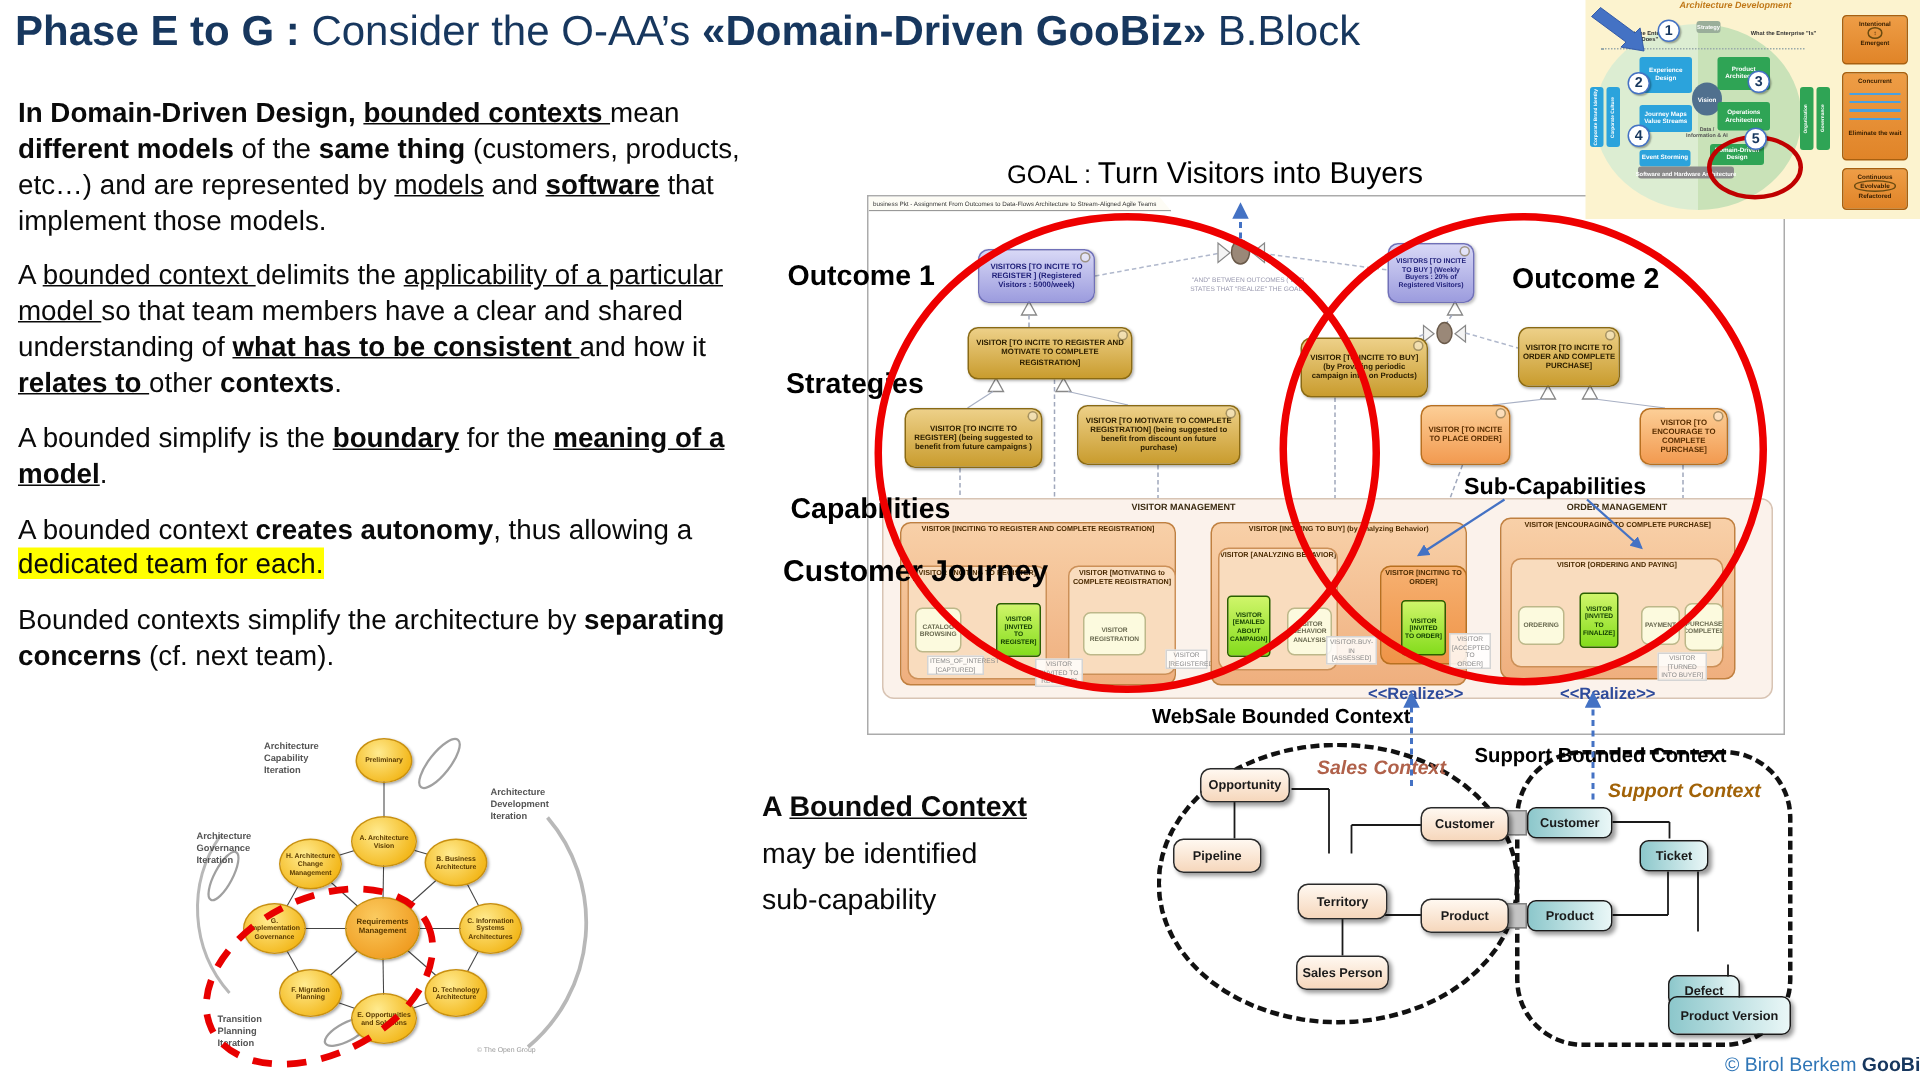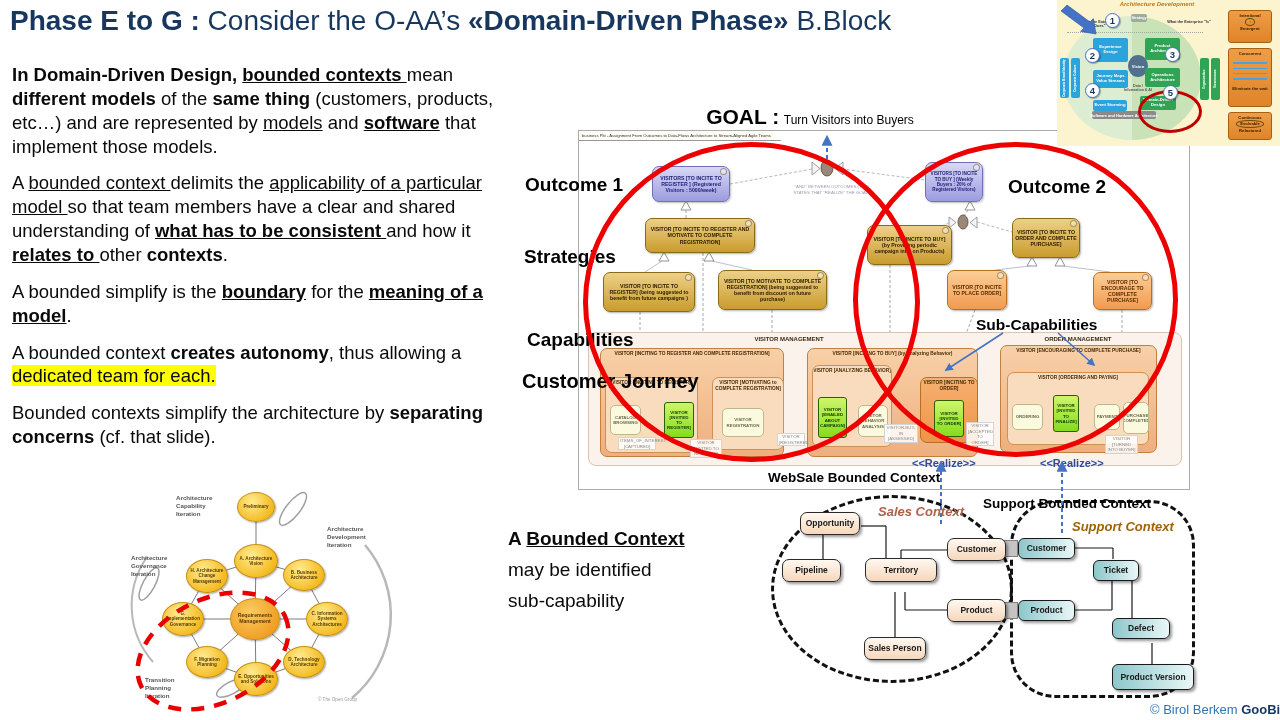--- a/index.html
+++ b/index.html
@@ -9,22 +9,22 @@
 .fb{font-weight:700}
 .fu{text-decoration:underline}
 .fh{background:#FFFF00}
 #title{position:absolute;left:10px;top:5px;font-size:28px;color:#17375E;white-space:nowrap;z-index:4}
 #intro{position:absolute;left:12px;top:63px;width:512px;font-size:18.5px;line-height:1.29;color:#0a0a0a;z-index:4}
 #intro p{margin-bottom:13px}
 
 #frame{position:absolute;left:578px;top:130px;width:612px;height:360px;background:#fff;border:1px solid #ABABAB;z-index:1}
 #tab{position:absolute;left:0;top:0;width:202px;height:10px;background:#FDFCF5;border-bottom:1px solid #999;border-right:1px solid #999;clip-path:polygon(0 0,96% 0,100% 100%,0 100%);font-size:4.2px;color:#333;line-height:10px;padding-left:3px;white-space:nowrap;overflow:hidden}
 #goal{position:absolute;left:660px;top:105px;width:300px;text-align:center;white-space:nowrap;z-index:4;color:#000}
-#goal .g1{font-weight:700;font-size:21px}
-#goal .g2{font-size:12px}
+#goal .g1{font-weight:400;font-size:17px}
+#goal .g2{font-size:20px}
 
 .bx{position:absolute;display:flex;align-items:center;justify-content:center;text-align:center;line-height:1.18;z-index:3;overflow:hidden}
 .purple{background:linear-gradient(180deg,#D8D8F6 0%,#9C9CDE 100%);border:1px solid #7070B8;border-radius:7px;color:#1E1E78;font-weight:700;font-size:5.2px;padding:2px;box-shadow:1px 1px 2px rgba(0,0,0,.25)}
 .gold{background:linear-gradient(180deg,#EDD088 0%,#C99C2E 100%);border:1px solid #8A6A14;border-radius:7px;color:#2E2000;font-weight:700;font-size:5.2px;padding:2px;box-shadow:1px 1px 2px rgba(0,0,0,.3)}
 .orangeb{background:linear-gradient(180deg,#FCCE96 0%,#F29A50 100%);border:1px solid #B87020;border-radius:7px;color:#5A2E00;font-weight:700;font-size:5.2px;padding:2px;box-shadow:1px 1px 2px rgba(0,0,0,.3)}
 .purple::after,.gold::after,.orangeb::after{content:"";position:absolute;top:1px;right:2px;width:5px;height:5px;border:1px solid rgba(90,70,20,.5);border-radius:50%;background:rgba(255,255,255,.4)}
 .green{background:linear-gradient(180deg,#CFF56A 0%,#84DC1C 100%);border:1px solid #2A6000;border-radius:3px;color:#0E3A00;font-weight:700;font-size:4.4px;padding:1px}
 .pale{background:#FCFADE;border:1px solid #BDB88A;border-radius:5px;color:#6A6A50;font-weight:600;font-size:4.4px;padding:1px}
 .capouter{background:#FBF2EB;border:1px solid #D8C4B4;border-radius:8px}
 .capgrp{background:linear-gradient(180deg,#F8D0A8 0%,#EFAF7E 100%);border:1px solid #C08040;border-radius:7px}
@@ -71,28 +71,28 @@
 #svgU{position:absolute;left:0;top:0;z-index:2;pointer-events:none}
 #svgO{position:absolute;left:0;top:0;z-index:6;pointer-events:none}
 #footer{position:absolute;left:1150px;top:702px;font-size:13px;color:#2E75B6;white-space:nowrap;z-index:4}
 #footer b{color:#17375E}
 </style>
 </head>
 <body>
 
 <div id="slide">
 
-  <div id="title"><span class="fb">Phase E to G : </span><span>Consider the O-AA’s </span><span class="fb">«Domain-Driven Phase»</span><span> B.Block</span></div>
+  <div id="title"><span class="fb">Phase E to G : </span><span>Consider the O-AA’s </span><span class="fb">«Domain-Driven GooBiz»</span><span> B.Block</span></div>
 
   <div id="intro">
     <p><span class="fb">In Domain-Driven Design, </span><span class="fb fu">bounded contexts </span><span>mean </span><span class="fb">different models</span><span> of the </span><span class="fb">same thing</span><span> (customers, products, etc…) and are represented by </span><span class="fu">models</span><span> and </span><span class="fb fu">software</span><span> that implement those models.</span></p>
     <p><span>A </span><span class="fu">bounded context </span><span>delimits the </span><span class="fu">applicability of a particular model </span><span>so that team members have a clear and shared understanding of </span><span class="fb fu">what has to be consistent </span><span>and how it </span><span class="fb fu">relates to </span><span>other </span><span class="fb">contexts</span><span>.</span></p>
     <p><span>A bounded simplify is the </span><span class="fb fu">boundary</span><span> for the </span><span class="fb fu">meaning of a model</span><span>.</span></p>
     <p><span>A bounded context </span><span class="fb">creates autonomy</span><span>, thus allowing a </span><span class="fh">dedicated team for each.</span></p>
-    <p><span>Bounded contexts simplify the architecture by </span><span class="fb">separating concerns </span><span>(cf. that slide).</span></p>
+    <p><span>Bounded contexts simplify the architecture by </span><span class="fb">separating concerns </span><span>(cf. next team).</span></p>
   </div>
 
   <div id="oaa">
     <div class="t">Architecture Development</div>
     <div id="oaaEllipse"></div>
     <div class="dotline" style="left:10px;top:32px;width:136px"></div>
     <div class="oaabox" style="left:74px;top:14px;width:16px;height:8px;background:#9AAE9A;color:#fff;font-size:3.8px">Strategy</div>
     <div class="osmall" style="left:19px;top:20px;width:46px">What the Enterprise "Does"</div>
     <div class="osmall" style="left:109px;top:20px;width:46px">What the Enterprise "Is"</div>
     <div class="oaabox oblue" style="left:36px;top:38px;width:35px;height:24px">Experience Design</div>
@@ -306,33 +306,33 @@
   <div id="note">
     <div><span class="fb">A </span><span class="fb fu">Bounded Context</span></div>
     <div>may be identified</div>
     <div>sub-capability</div>
   </div>
 
   <div id="salesShape"></div>
   <div class="ctxtitle" style="left:878px;top:504px;color:#B0614A">Sales Context</div>
   <div class="bx salesbox" style="left:800px;top:512px;width:60px;height:23px">Opportunity</div>
   <div class="bx salesbox" style="left:782px;top:559px;width:59px;height:23px">Pipeline</div>
-  <div class="bx salesbox" style="left:865px;top:558px;width:72px;height:24px">Territory</div>
+  <div class="bx salesbox" style="left:865px;top:589px;width:60px;height:24px">Territory</div>
   <div class="bx salesbox" style="left:947px;top:538px;width:59px;height:23px">Customer</div>
   <div class="bx salesbox" style="left:947px;top:599px;width:59px;height:23px">Product</div>
   <div class="bx salesbox" style="left:864px;top:637px;width:62px;height:23px">Sales Person</div>
 
   <div id="supportShape"></div>
   <div class="ctxtitle" style="left:1072px;top:519px;color:#a16207">Support Context</div>
   <div class="stub" style="left:1002px;top:540px;width:16px;height:17px"></div>
   <div class="stub" style="left:1002px;top:602px;width:16px;height:17px"></div>
   <div class="bx supbox" style="left:1018px;top:538px;width:57px;height:21px">Customer</div>
   <div class="bx supbox" style="left:1093px;top:560px;width:46px;height:21px">Ticket</div>
   <div class="bx supbox" style="left:1018px;top:600px;width:57px;height:21px">Product</div>
-  <div class="bx supbox" style="left:1112px;top:618px;width:58px;height:21px">Defect</div>
+  <div class="bx supbox" style="left:1112px;top:650px;width:48px;height:21px">Defect</div>
   <div class="bx supbox" style="left:1112px;top:664px;width:82px;height:26px">Product Version</div>
 
   <div class="tcircle" style="left:237px;top:492px;width:38px;height:30px">Preliminary</div>
   <div class="tcircle" style="left:234px;top:544px;width:44px;height:34px">A. Architecture Vision</div>
   <div class="tcircle" style="left:283px;top:559px;width:42px;height:32px">B. Business Architecture</div>
   <div class="tcircle" style="left:306px;top:602px;width:42px;height:34px">C. Information Systems Architectures</div>
   <div class="tcircle" style="left:283px;top:646px;width:42px;height:32px">D. Technology Architecture</div>
   <div class="tcircle" style="left:234px;top:662px;width:44px;height:34px">E. Opportunities and Solutions</div>
   <div class="tcircle" style="left:186px;top:646px;width:42px;height:32px">F. Migration Planning</div>
   <div class="tcircle" style="left:162px;top:602px;width:42px;height:34px">G. Implementation Governance</div>

